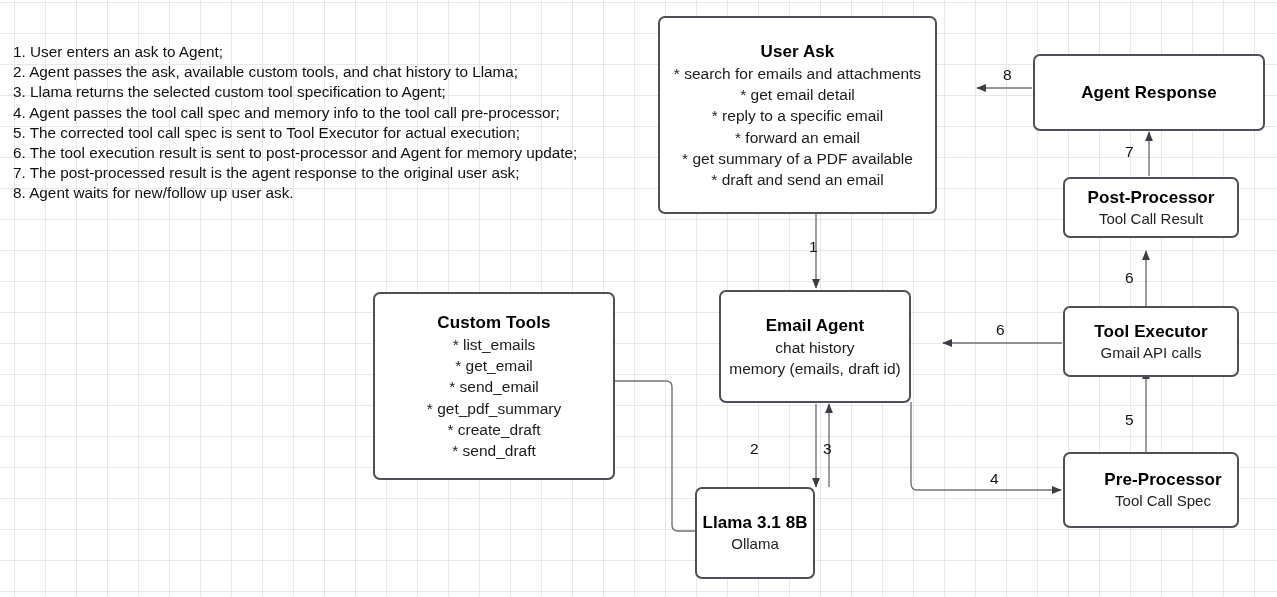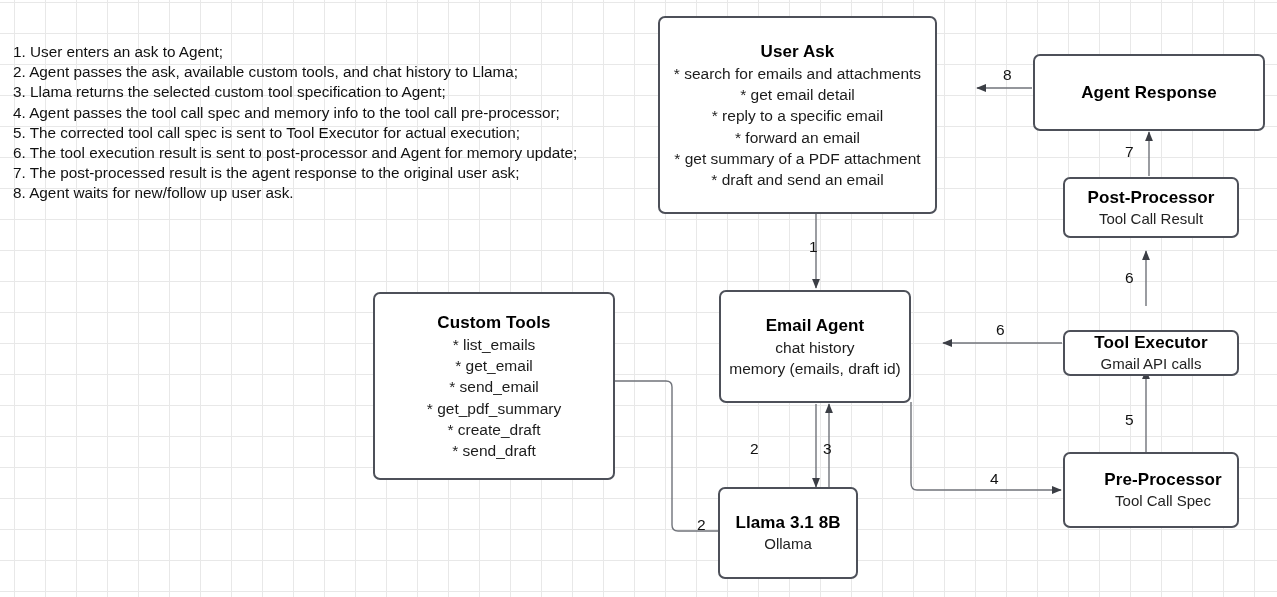--- a/index.html
+++ b/index.html
@@ -133,35 +133,35 @@
   <div class="edge-label" style="left:1125px; top:143px;">7</div>
   <div class="edge-label" style="left:1003px; top:66px;">8</div>
 
   <div class="node" style="left:658px; top:16px; width:279px; height:198px;">
     <div class="title">User Ask</div>
     <div class="lines">
       <div>* search for emails and attachments</div>
       <div>* get email detail</div>
       <div>* reply to a specific email</div>
       <div>* forward an email</div>
-      <div>* get summary of a PDF attachment</div>
+      <div>* get summary of a PDF available</div>
       <div>* draft and send an email</div>
     </div>
   </div>
 
   <div class="node" style="left:1033px; top:54px; width:232px; height:77px;">
     <div class="title">Agent Response</div>
   </div>
 
   <div class="node" style="left:1063px; top:177px; width:176px; height:61px;">
     <div class="title">Post-Processor</div>
     <div class="sub">Tool Call Result</div>
   </div>
 
-  <div class="node" style="left:1063px; top:306px; width:176px; height:46px;margin-top:24px;">
+  <div class="node" style="left:1063px; top:306px; width:176px; height:71px;">
     <div class="title">Tool Executor</div>
     <div class="sub">Gmail API calls</div>
   </div>
 
   <div class="node" style="left:1063px; top:452px; width:176px; height:76px;padding-left:24px;">
     <div class="title">Pre-Processor</div>
     <div class="sub">Tool Call Spec</div>
   </div>
 
   <div class="node" style="left:719px; top:290px; width:192px; height:113px;">
@@ -177,18 +177,18 @@
     <div class="lines">
       <div>* list_emails</div>
       <div>* get_email</div>
       <div>* send_email</div>
       <div>* get_pdf_summary</div>
       <div>* create_draft</div>
       <div>* send_draft</div>
     </div>
   </div>
 
-  <div class="node" style="left:718px; top:487px; width:140px; height:92px;">
+  <div class="node" style="left:695px; top:487px; width:120px; height:92px;">
     <div class="title">Llama 3.1 8B</div>
     <div class="sub">Ollama</div>
   </div>
 
 </div>
 
 </body></html>

